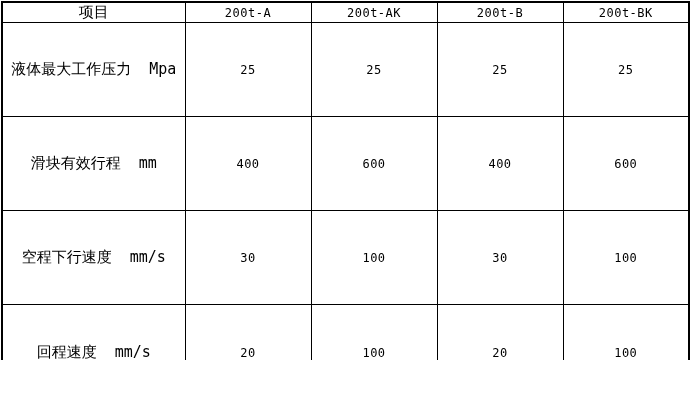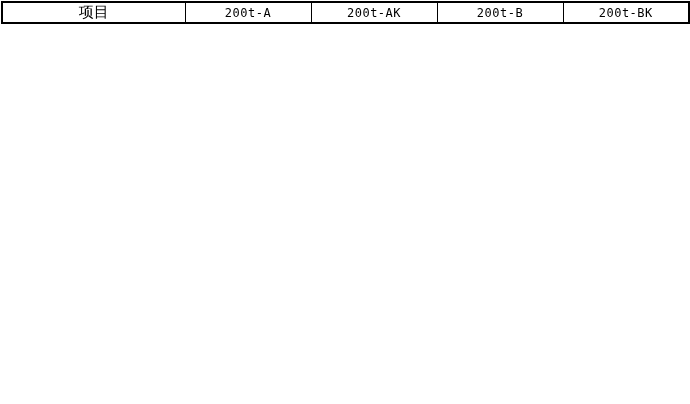--- a/index.html
+++ b/index.html
@@ -63,15 +63,43 @@
     <thead>
       <tr>
           <th class="col-label">项目</th>
           <th class="col-model">200t-A</th>
           <th class="col-model">200t-AK</th>
           <th class="col-model">200t-B</th>
           <th class="col-model">200t-BK</th>
         </tr>
     </thead>
     <tbody>
+        <tr>
+          <td class="label-cell">液体最大工作压力  Mpa</td>
+          <td class="value-cell">25</td>
+          <td class="value-cell">25</td>
+          <td class="value-cell">25</td>
+          <td class="value-cell">25</td>
+        </tr>
+        <tr>
+          <td class="label-cell">滑块有效行程  mm</td>
+          <td class="value-cell">400</td>
+          <td class="value-cell">600</td>
+          <td class="value-cell">400</td>
+          <td class="value-cell">600</td>
+        </tr>
+        <tr>
+          <td class="label-cell">空程下行速度  mm/s</td>
+          <td class="value-cell">30</td>
+          <td class="value-cell">100</td>
+          <td class="value-cell">30</td>
+          <td class="value-cell">100</td>
+        </tr>
+        <tr>
+          <td class="label-cell">回程速度  mm/s</td>
+          <td class="value-cell">20</td>
+          <td class="value-cell">100</td>
+          <td class="value-cell">20</td>
+          <td class="value-cell">100</td>
+        </tr>
       </tbody>
   </table>
 </div>
 
 </body></html>

